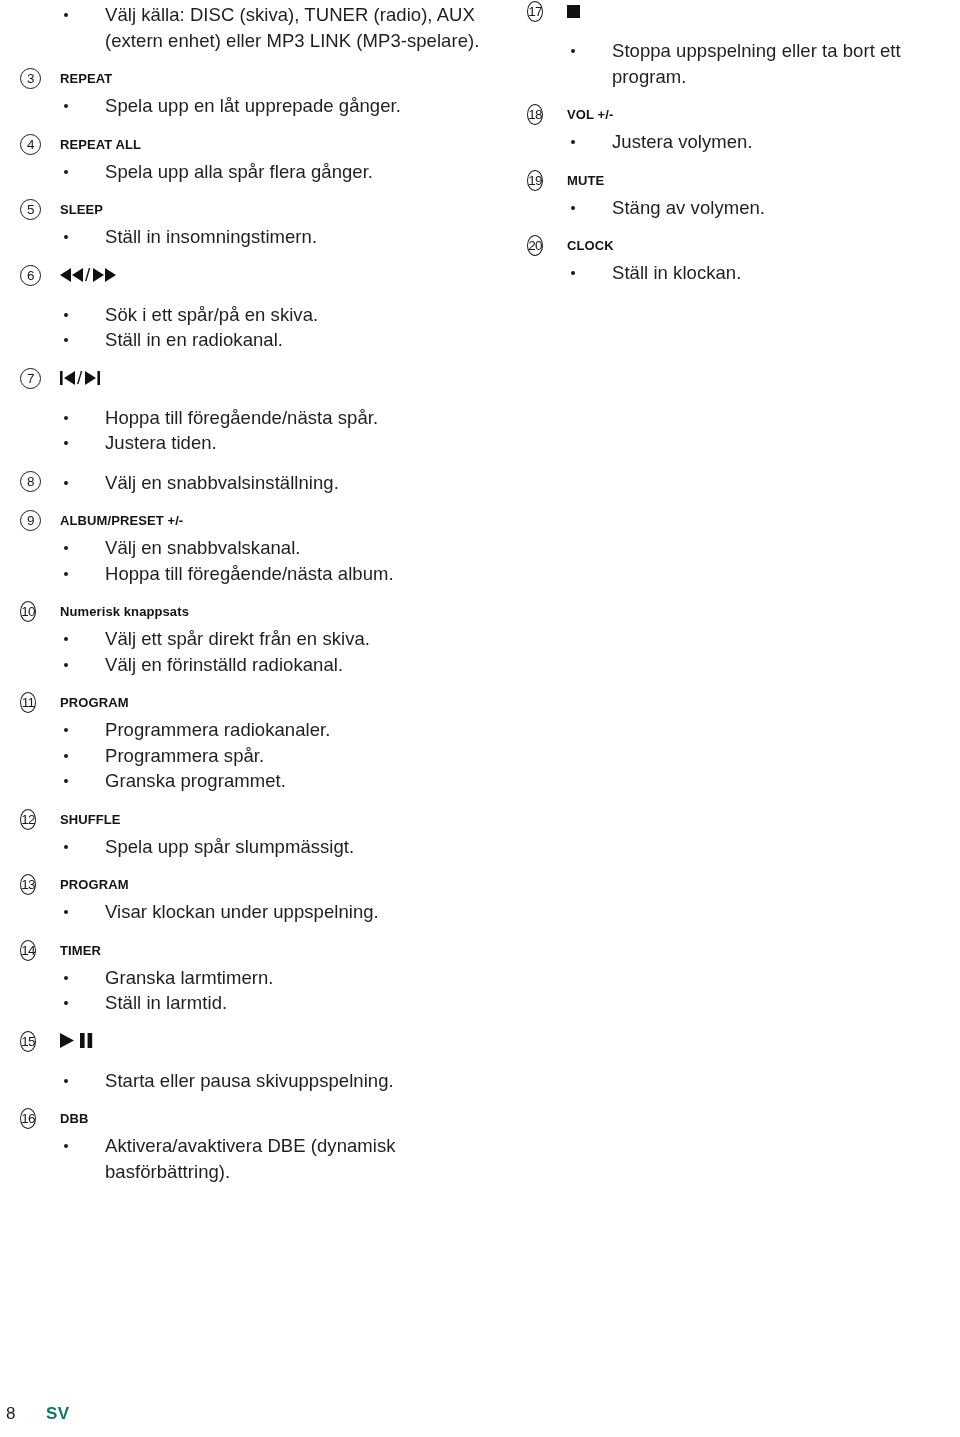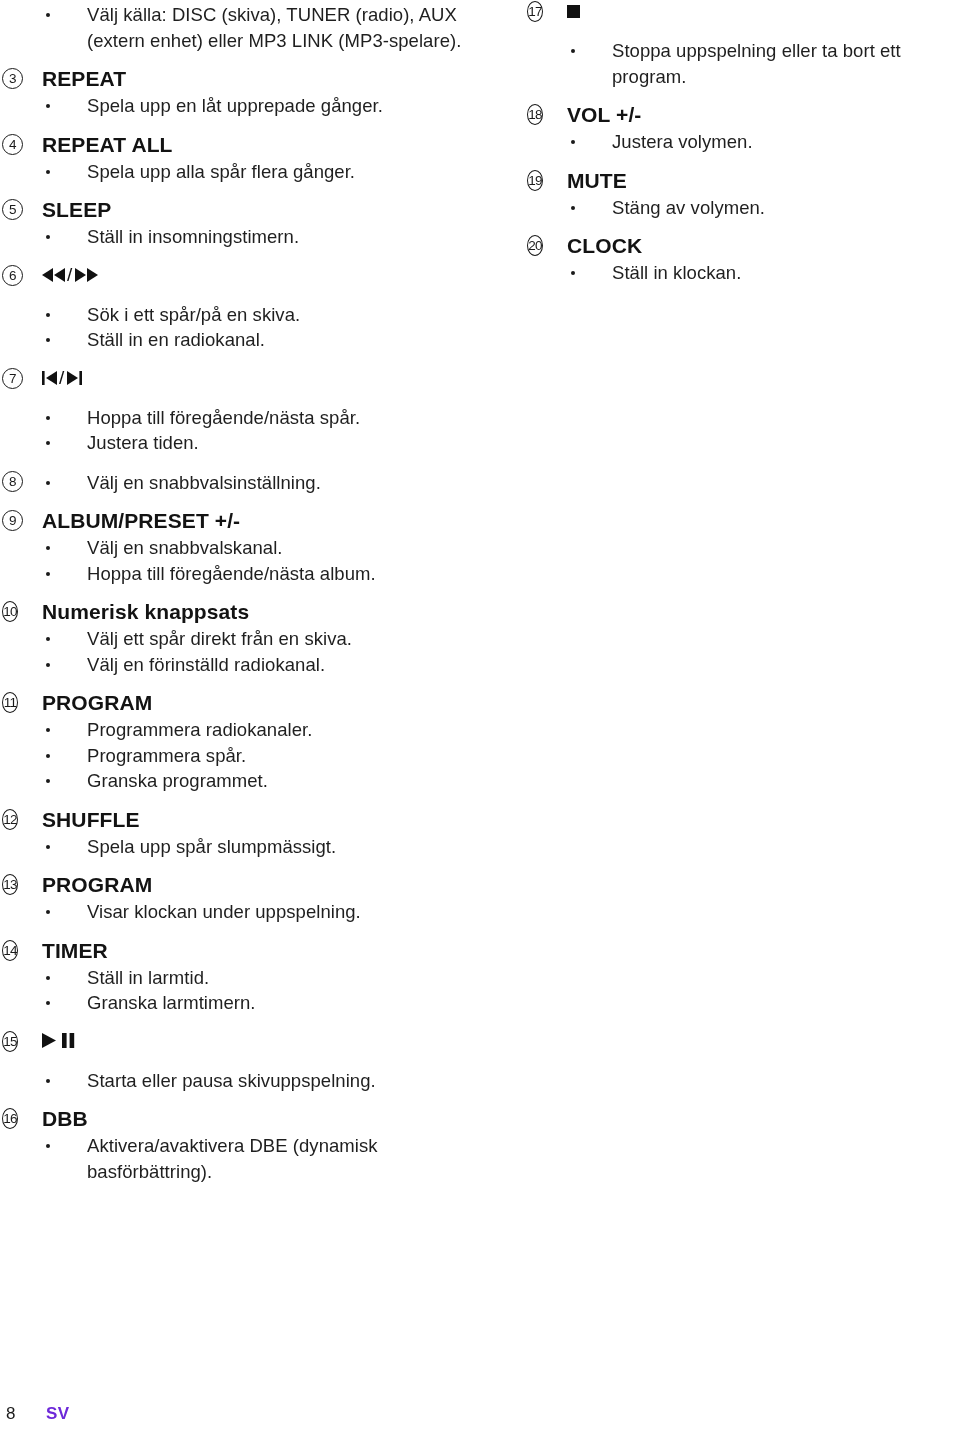--- a/index.html
+++ b/index.html
@@ -19,21 +19,21 @@
   .page {
     position: relative;
     width: 960px;
     height: 1437px;
   }
 
   .column {
     position: absolute;
     top: 0;
   }
-  .column.left  { left: 2px;   width: 470px; }
+  .column.left  { left: 20px;   width: 470px; }
   .column.right { left: 527px; width: 425px; }
 
   
   .entry {
     position: relative;
     margin: 0 0 14px 0;
   }
   .entry.continuation { margin-top: 0; }
 
   .num-circle {
@@ -52,21 +52,21 @@
     color: #1a1a1a;
     font-family: "Liberation Sans", sans-serif;
   }
   .num-circle.wide {
     width: 16px;
     letter-spacing: -0.8px;
   }
 
   .entry-label {
     margin-left: 40px;
-    font-size: 21px;
+    font-size: 13px;
     line-height: 24px;
     font-weight: bold;
     letter-spacing: 0.1px;
     color: #131313;
     min-height: 24px;
   }
   .entry-label.icon-label {
     font-size: 17px;
     line-height: 22px;
     letter-spacing: 0.5px;
@@ -133,21 +133,21 @@
     color: #1a1a1a;
     font-weight: normal;
   }
   .footer-lang {
     position: absolute;
     left: 40px;
     top: 0;
     font-size: 17px;
     line-height: 22px;
     font-weight: bold;
-    color: #6d28d9;
+    color: #0f766e;
     letter-spacing: 0.3px;
   }
 </style>
 </head>
 <body>
 
 <div class="page">
 
   <div class="column left">
       <div class="entry continuation">
@@ -258,22 +258,22 @@
         <div class="num-circle wide">13</div>
         <div class="entry-label">PROGRAM</div>
         <ul class="bullets">
           <li class="bullet">Visar klockan under uppspelning.</li>
         </ul>
       </div>
       <div class="entry">
         <div class="num-circle wide">14</div>
         <div class="entry-label">TIMER</div>
         <ul class="bullets">
+          <li class="bullet">Granska larmtimern.</li>
           <li class="bullet">Ställ in larmtid.</li>
-          <li class="bullet">Granska larmtimern.</li>
         </ul>
       </div>
       <div class="entry icon-entry">
         <div class="num-circle wide">15</div>
         <div class="entry-label icon-label">
           <div class="glyph-row">
             <svg width="15" height="15" viewBox="0 0 15 15">
               <polygon points="0,0 0,15 14,7.5" fill="#111111"></polygon>
             </svg>
             <span style="display: inline-block; width: 5px;"></span>

